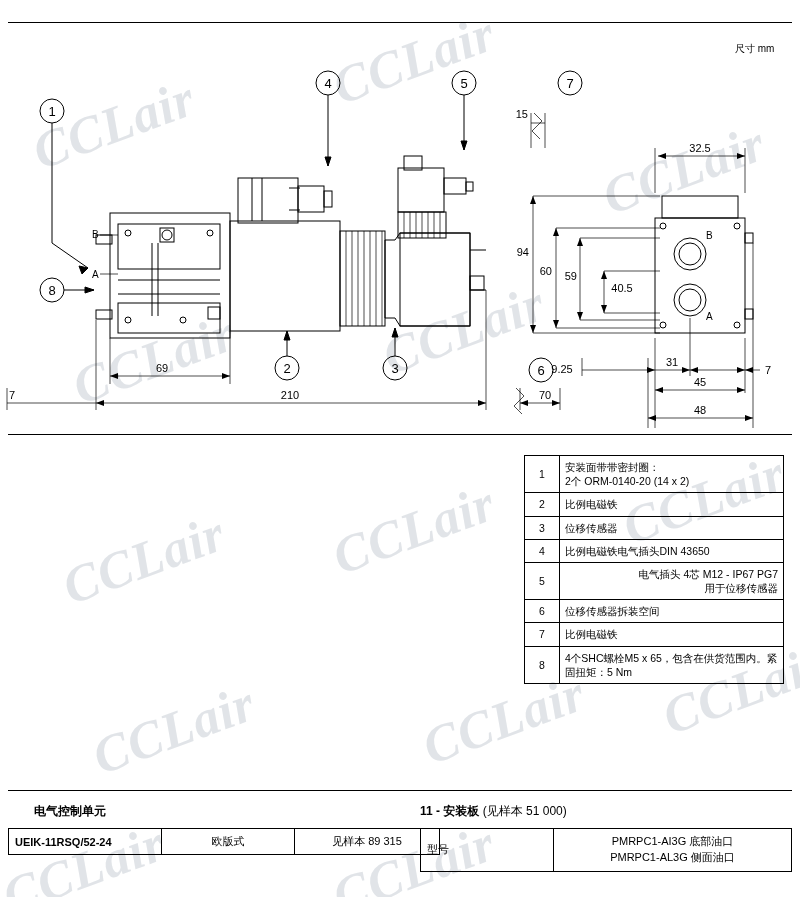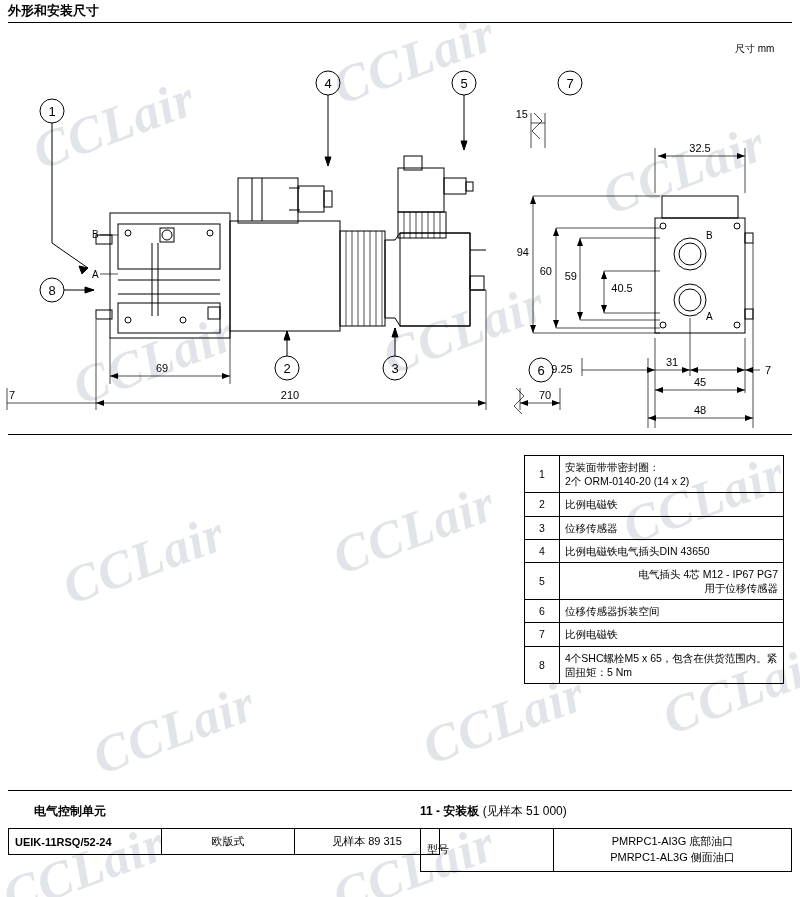--- a/index.html
+++ b/index.html
@@ -76,21 +76,20 @@
   <div class="wm" style="left:380px;top:300px;font-size:52px;">CCLair</div>
   <div class="wm" style="left:60px;top:530px;font-size:52px;">CCLair</div>
   <div class="wm" style="left:330px;top:500px;font-size:52px;">CCLair</div>
   <div class="wm" style="left:620px;top:470px;font-size:52px;">CCLair</div>
   <div class="wm" style="left:90px;top:700px;font-size:52px;">CCLair</div>
   <div class="wm" style="left:420px;top:690px;font-size:52px;">CCLair</div>
   <div class="wm" style="left:660px;top:660px;font-size:52px;">CCLair</div>
   <div class="wm" style="left:0px;top:840px;font-size:52px;">CCLair</div>
   <div class="wm" style="left:330px;top:840px;font-size:52px;">CCLair</div>
 
-  <div class="hdr">外形和安装尺寸</div>
   <div class="hdr-line"></div>
   <div class="unit-note">尺寸  mm</div>
 
   <div class="draw">
     <svg class="dwg" width="800" height="405" viewBox="0 0 800 405">
       <g fill="none" stroke="#000" stroke-width="1" stroke-linecap="butt">
 
         <rect x="110" y="185" width="120" height="125"></rect>
         <rect x="118" y="196" width="102" height="45"></rect>
         <line x1="118" y1="252" x2="220" y2="252"></line>

